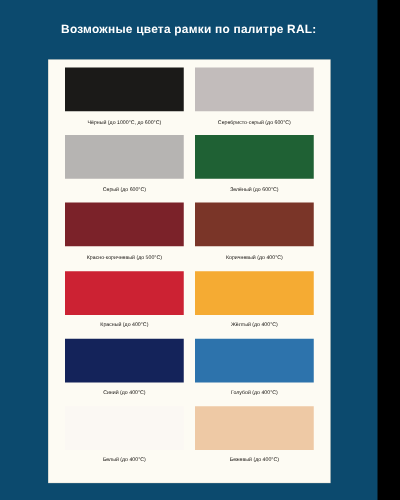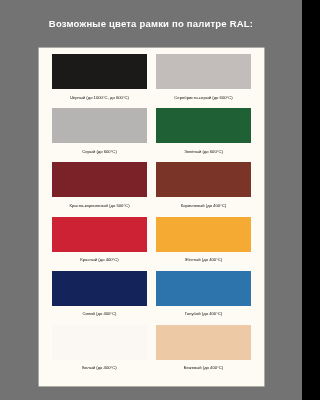--- a/index.html
+++ b/index.html
@@ -11,21 +11,21 @@
     height: 400px;
     background: #000000;
     font-family: "Liberation Sans", sans-serif;
     overflow: hidden;
     position: relative;
   }
 
   #page {
     position: absolute;
     inset: 0;
-    background: #737373;
+    background: #0c4a6e;
   }
 
   
   #title-bar {
     position: absolute;
     top: 0;
     left: 0;
     width: 302px;
     height: 47px;
     display: flex;

